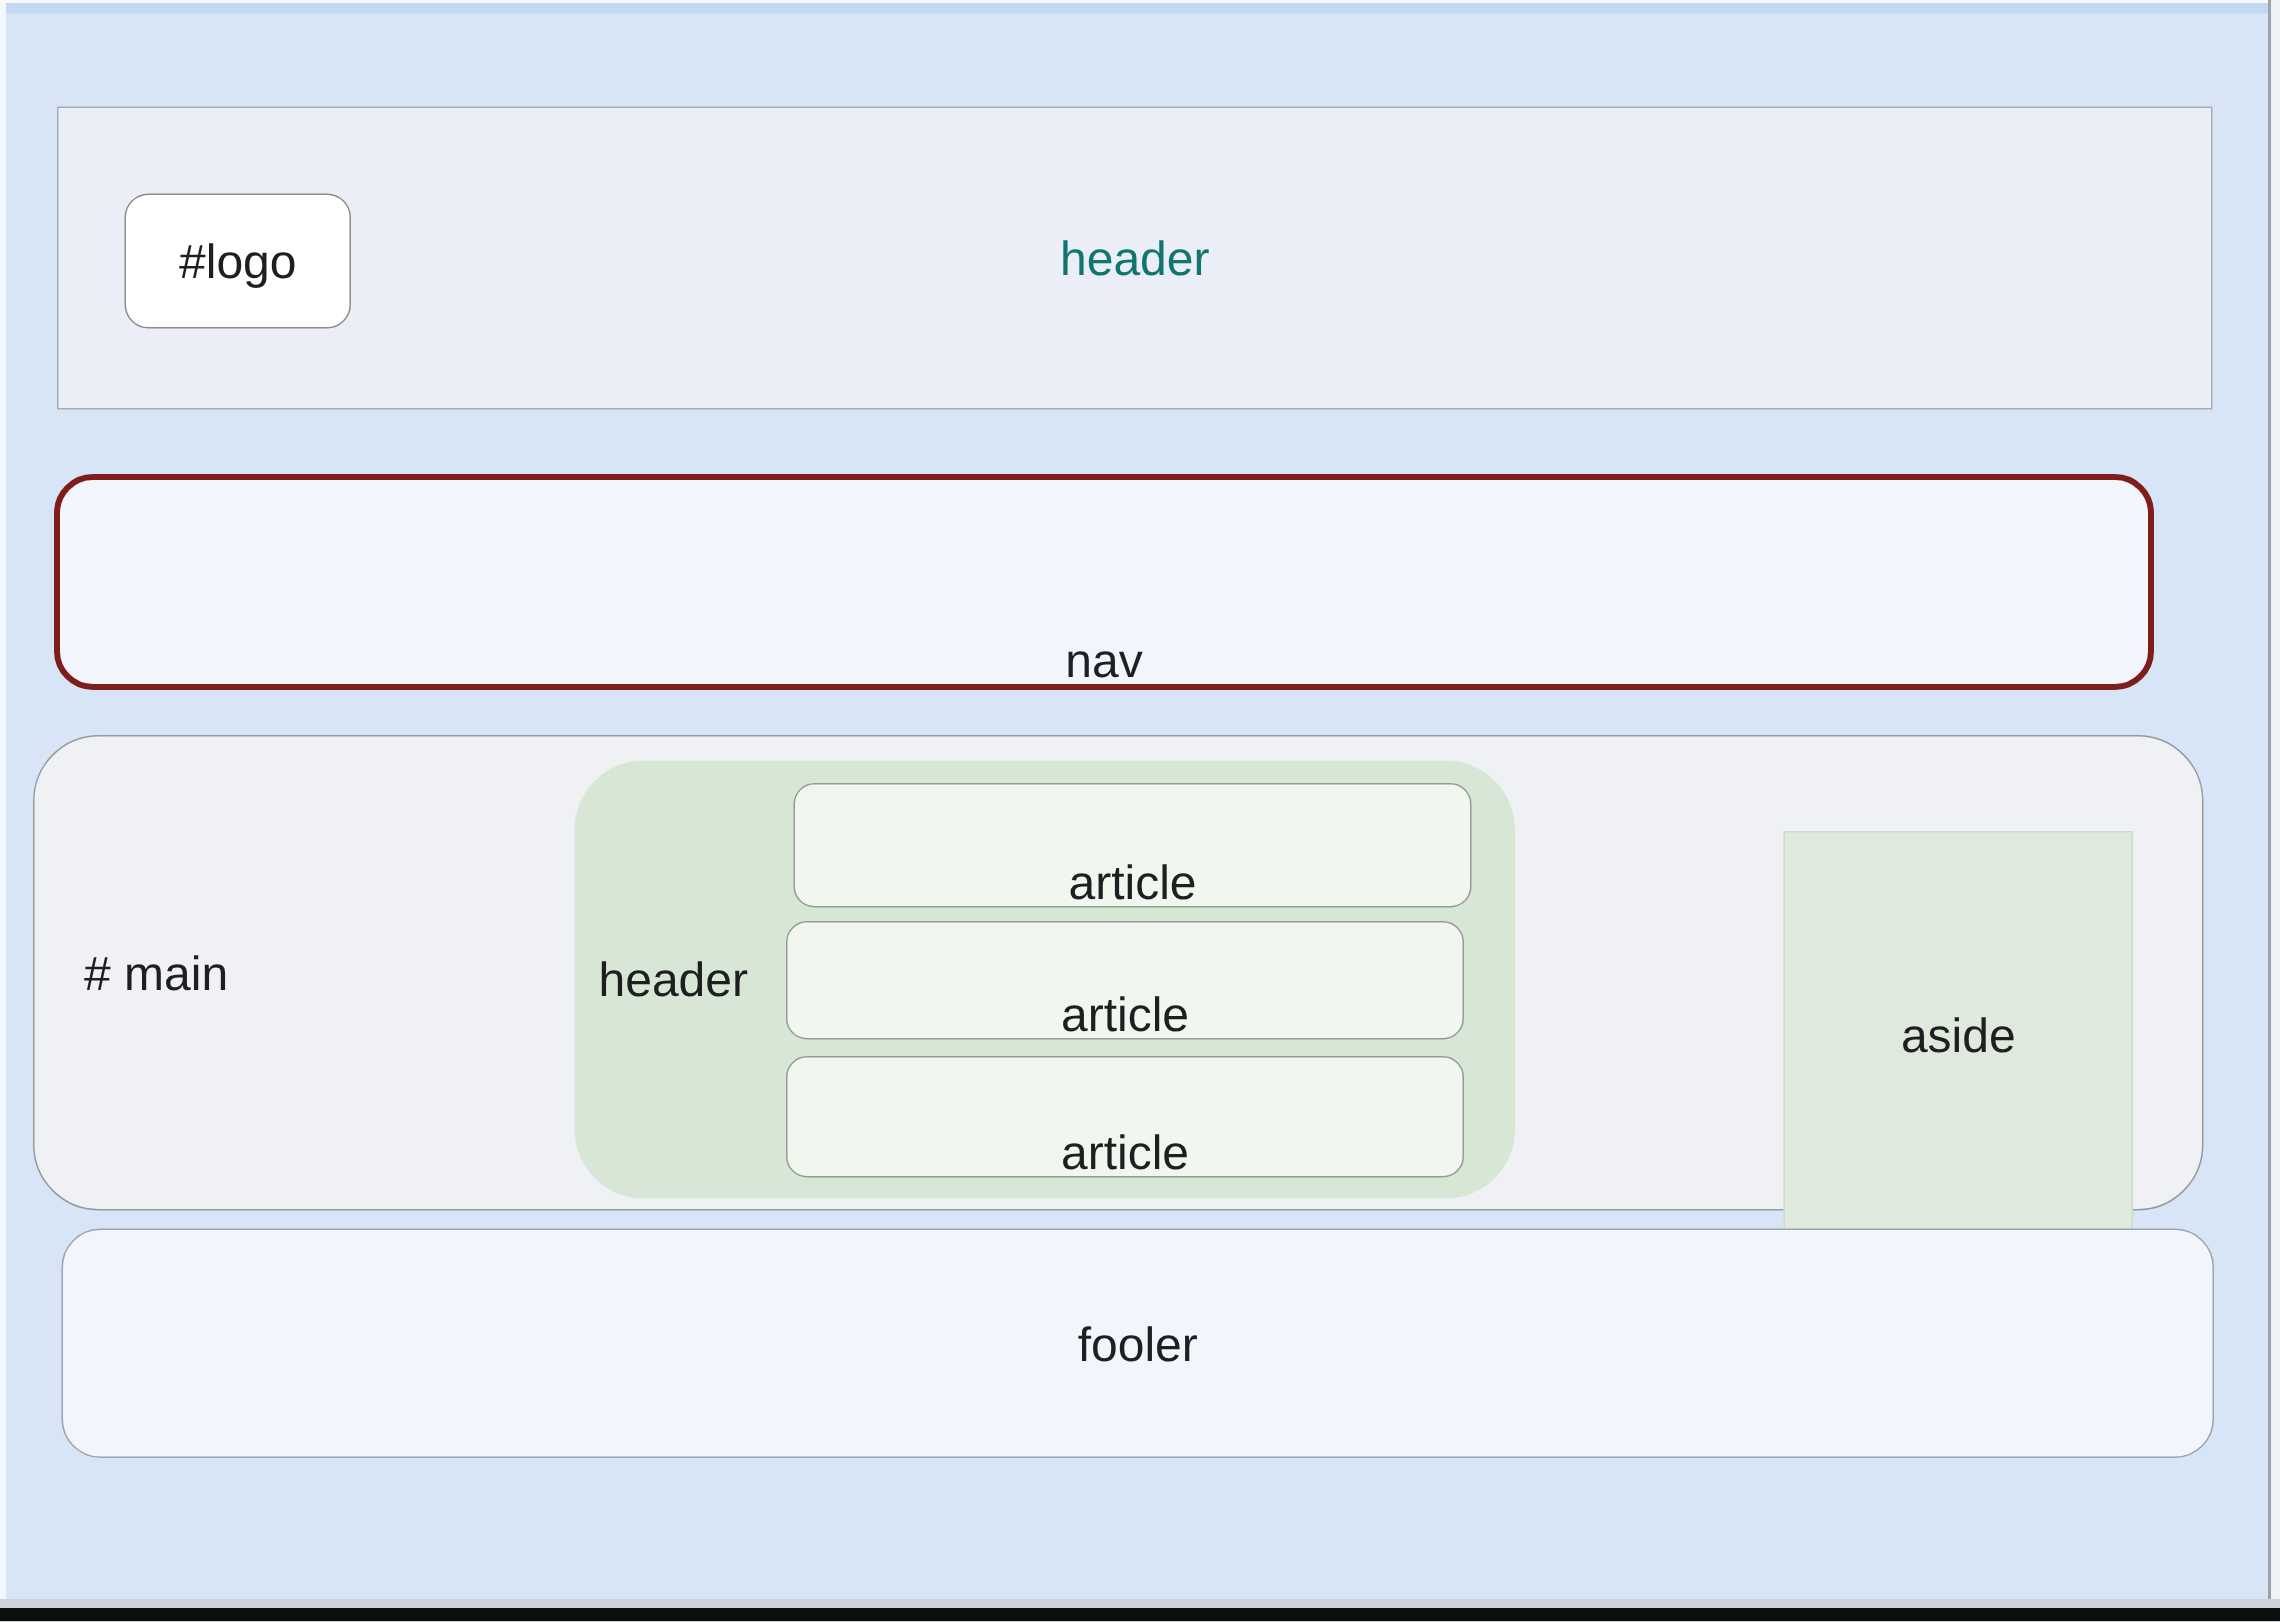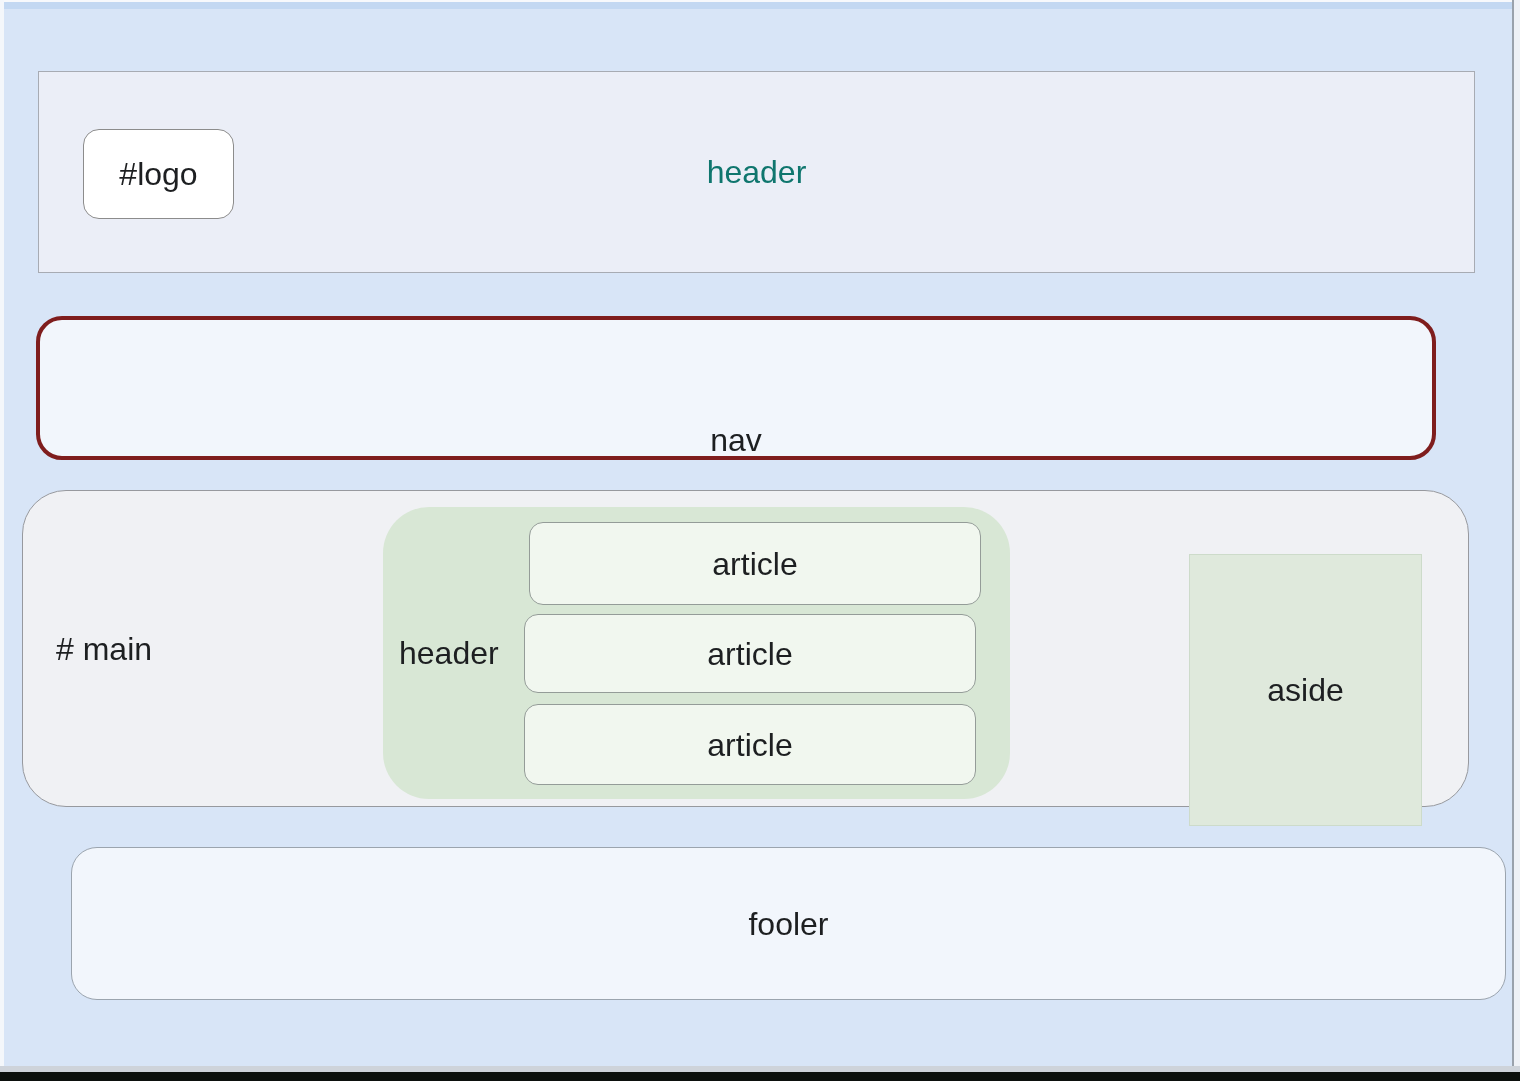--- a/index.html
+++ b/index.html
@@ -50,36 +50,36 @@
   .main-label{position:absolute;left:33px;top:50%;transform:translateY(-50%);}
 
   .section-box{
     left:360px;top:16px;width:627px;height:292px;
     background:#d8e7d5;border-radius:46px;
   }
   .section-label{position:absolute;left:16px;top:50%;transform:translateY(-50%);}
 
   .article-box{
     background:#f1f7ef;border:1px solid #949c98;border-radius:14px;
-    display:flex;align-items:center;justify-content:center;
+    display:flex;align-items:flex-end;justify-content:center;
   }
   .article-1{left:146px;top:15px;width:452px;height:83px;}
   .article-2{left:141px;top:107px;width:452px;height:79px;}
   .article-3{left:141px;top:197px;width:452px;height:81px;}
 
   .aside-box{
     left:1166px;top:31px;width:233px;height:272px;
     background:#dfe9dc;border:1px solid #cddbca;
     display:flex;align-items:center;justify-content:center;margin-top:32px;
   }
 
   .footer-box{
-    left:41px;top:847px;width:1435px;height:153px;
+    left:41px;top:819px;width:1435px;height:153px;
     background:#f2f6fc;border:1px solid #9ba4ae;border-radius:26px;
-    display:flex;align-items:center;justify-content:center;margin-left:30px;
+    display:flex;align-items:center;justify-content:center;
   }
 </style>
 </head>
 <body>
 
 <div id="page-root">
 
   <div class="top-white"></div>
   <div class="top-band"></div>
   <div class="left-strip"></div>

